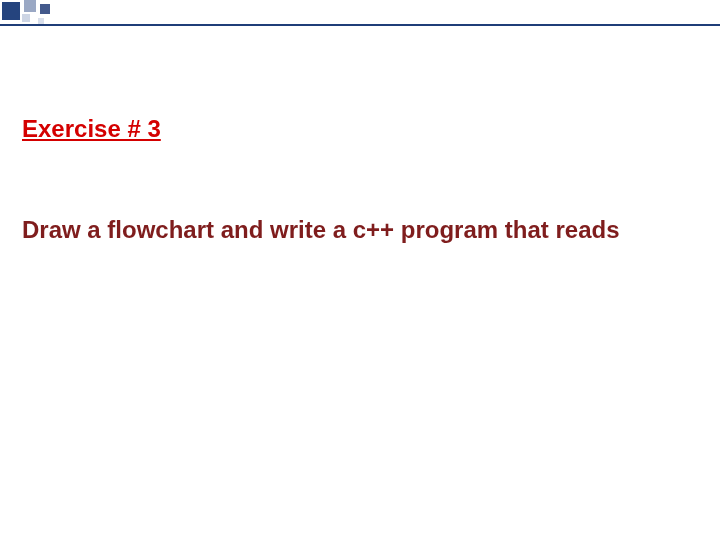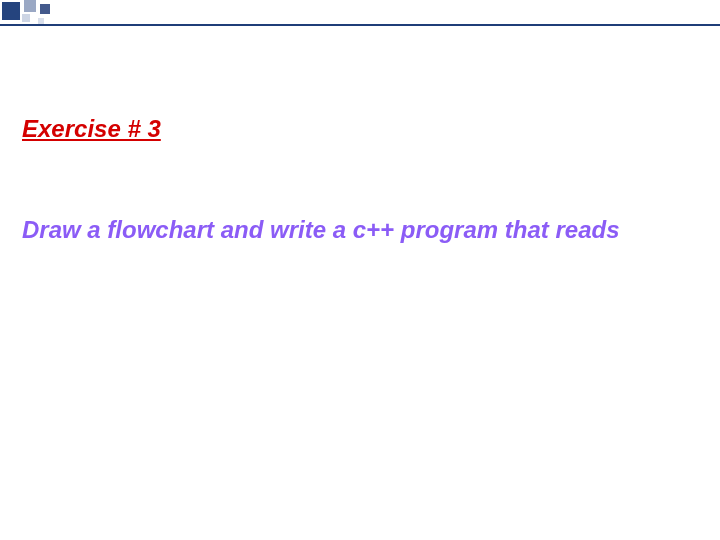--- a/index.html
+++ b/index.html
@@ -1,15 +1,15 @@
 <!DOCTYPE html>
 <html><head>
 <meta charset="utf-8">
 <style>
-  * { margin: 0; padding: 0; box-sizing: border-box; font-style: italic; }
+  * { margin: 0; padding: 0; box-sizing: border-box; }
   body {
     width: 720px;
     height: 540px;
     background: #ffffff;
     font-family: Arial, Helvetica, sans-serif;
     position: relative;
     overflow: hidden;
   }
   .decoration {
     position: absolute;
@@ -42,21 +42,21 @@
     right: 20px;
   }
   .title {
     color: #d40000;
     font-size: 24px;
     font-weight: bold;
     text-decoration: underline;
     margin-bottom: 72px;
   }
   .body {
-    color: #8b5cf6;
+    color: #7f1d1d;
     font-size: 24px;
     font-weight: bold;
     line-height: 1.25;
     padding-left: 0;
   }
   .body .indent {
     display: block;
     padding-left: 18px;
   }
 </style>

